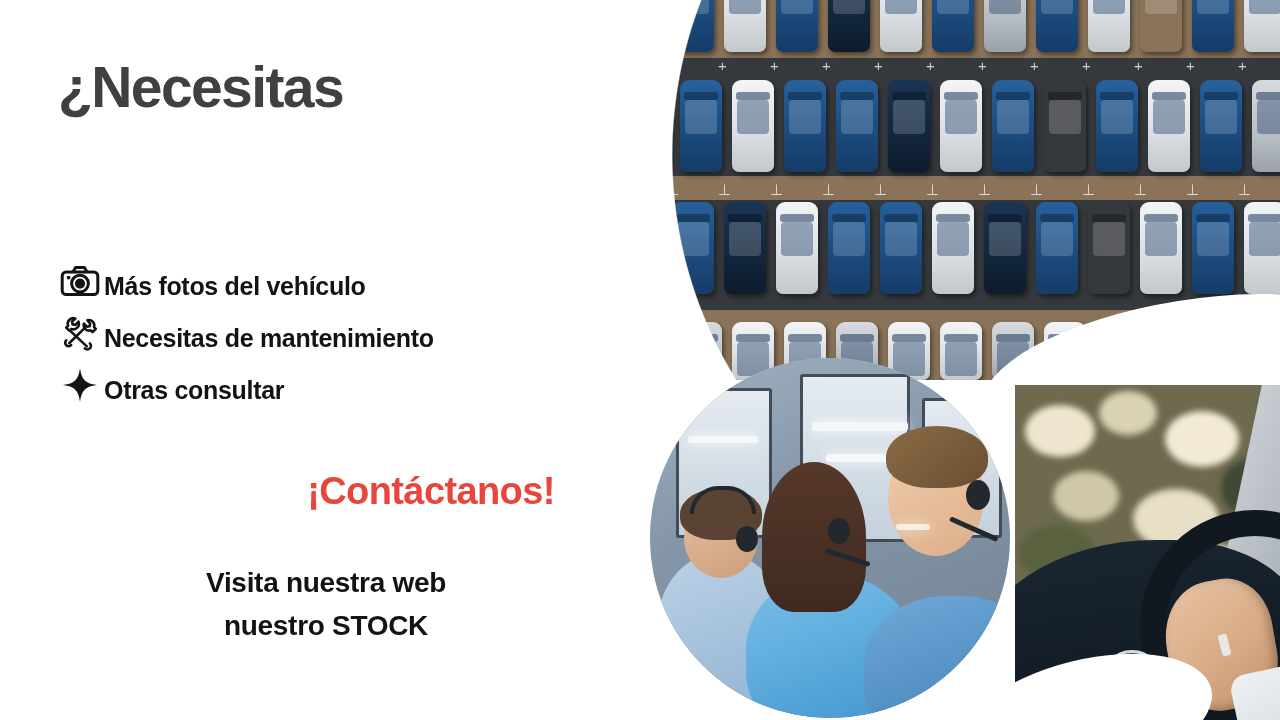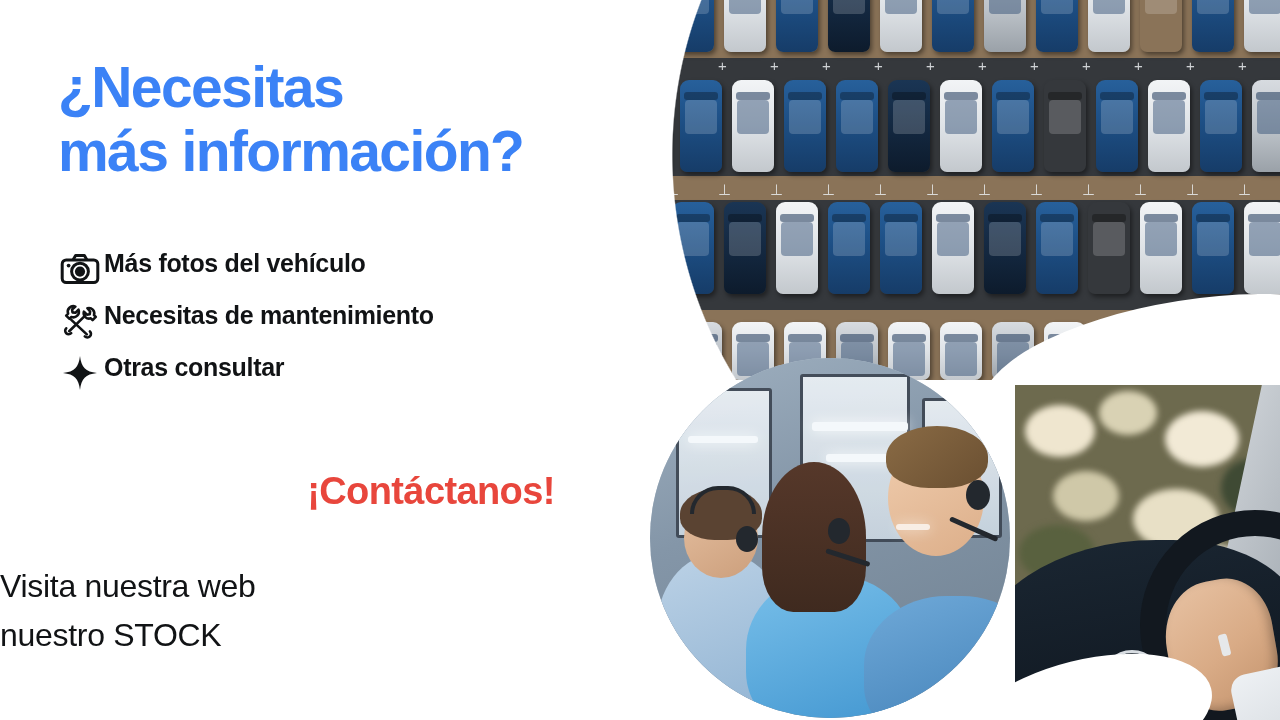--- a/index.html
+++ b/index.html
@@ -112,40 +112,40 @@
   }
 
   
   .sweep { position:absolute; background:#fff; }
 
   
   .content { position:absolute; inset:0; }
 
   .headline {
     position:absolute; left:58px; top:56px; width:640px;
-    font-size:57px; line-height:1.12; font-weight:700; color:#3b82f6;
+    font-size:57px; line-height:1.12; font-weight:700; color:#404040;
     letter-spacing:-1.6px;
   }
   .headline span { display:block; }
 
   .features { position:absolute; left:56px; top:249px; width:560px; }
-  .feature { display:flex; align-items:flex-start; height:52px; }
+  .feature { display:flex; align-items:flex-end; height:52px; }
   .feature .ficon { width:48px; height:40px; flex:0 0 48px; display:flex; align-items:center; justify-content:center; }
   .feature .flabel {
     font-size:25px; font-weight:700; color:#111315; letter-spacing:-.3px; white-space:nowrap;
   }
 
   .contact {
     position:absolute; left:0; top:470px; width:862px; text-align:center;
     font-size:38px; font-weight:700; color:#E8463C; letter-spacing:-.6px;
   }
 
   .webcta {
-    position:absolute; left:0; top:562px; width:652px; 
-    font-size:32px; font-weight:400; color:#111315; line-height:1.52; letter-spacing:-.3px;
+    position:absolute; left:0; top:562px; width:652px; text-align:center;
+    font-size:28px; font-weight:700; color:#111315; line-height:1.52; letter-spacing:-.3px;
   }
   .webcta .url { color:#E8463C; }
   .webcta .l { display:block; }
 </style>
 </head>
 <body>
 
 <div id="stage">
 
   <div class="photo-layer">
@@ -298,21 +298,20 @@
       <div class="dr-sleeve"></div>
     </div>
 
     <div class="sweep" style="left:955px; top:660px; width:260px; height:120px; border-radius:50%; transform:rotate(-14deg);"></div>
   </div>
 
   <div class="content">
 
     <h1 class="headline">
       <span>¿Necesitas</span>
-      <span>más información?</span>
     </h1>
 
     <div class="features">
 
       <div class="feature">
         <span class="ficon">
           <svg width="40" height="32" viewBox="0 0 40 32" fill="none">
             <rect x="2.2" y="7" width="35.6" height="22.6" rx="4" stroke="#111315" stroke-width="3"></rect>
             <path d="M13 7 l2.6-4.4 h8.8 L27 7" stroke="#111315" stroke-width="3" stroke-linejoin="round" fill="none"></path>
             <circle cx="20" cy="18.6" r="8.4" stroke="#111315" stroke-width="3"></circle>

